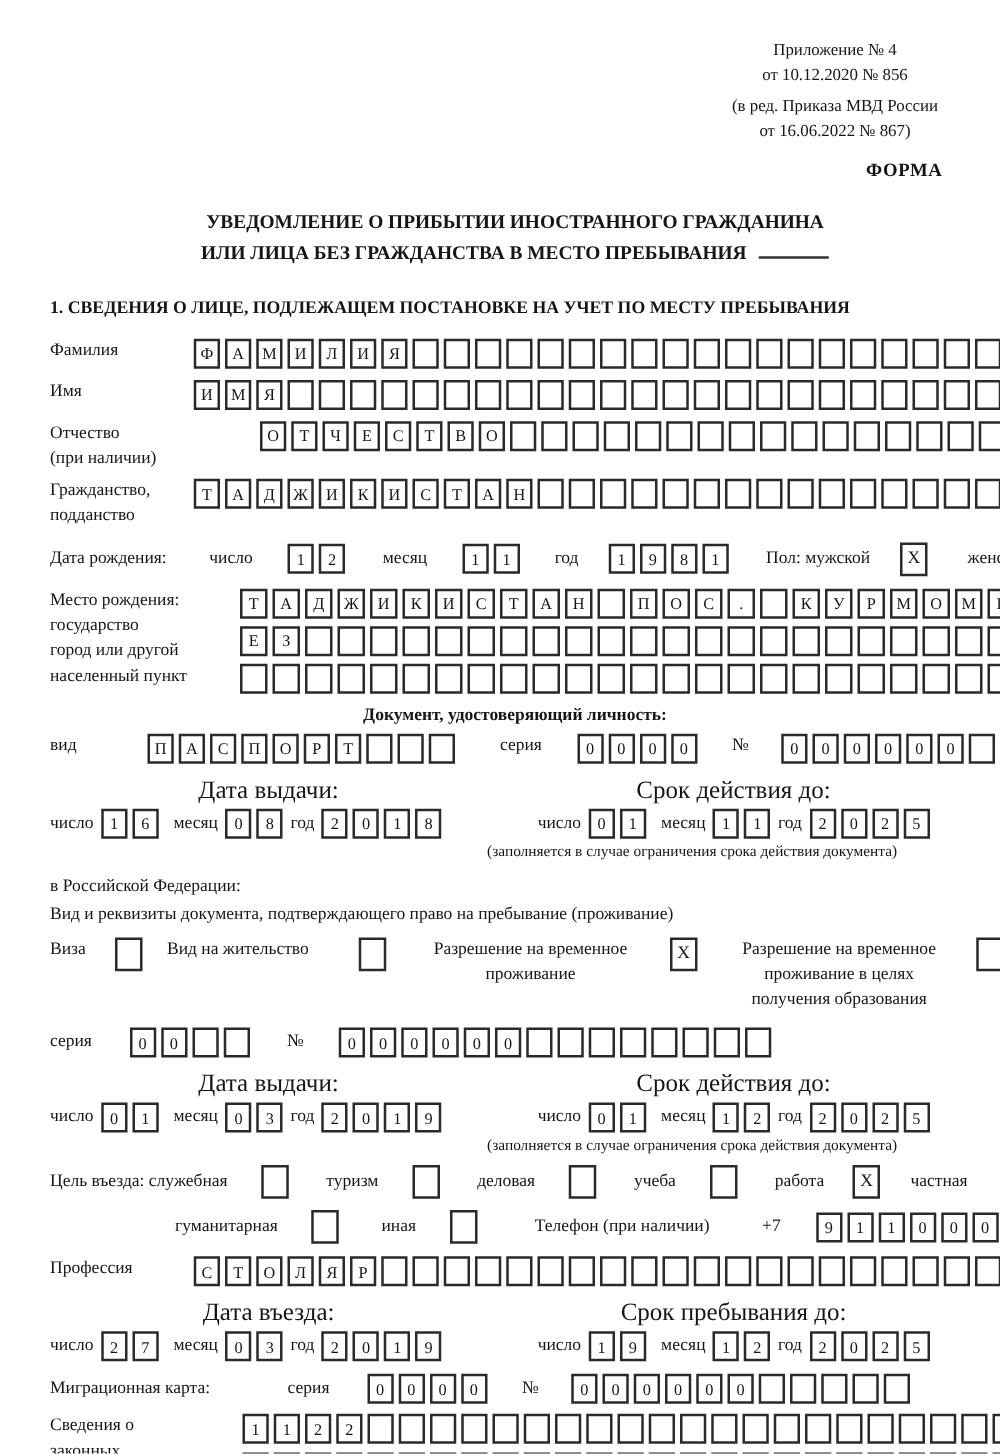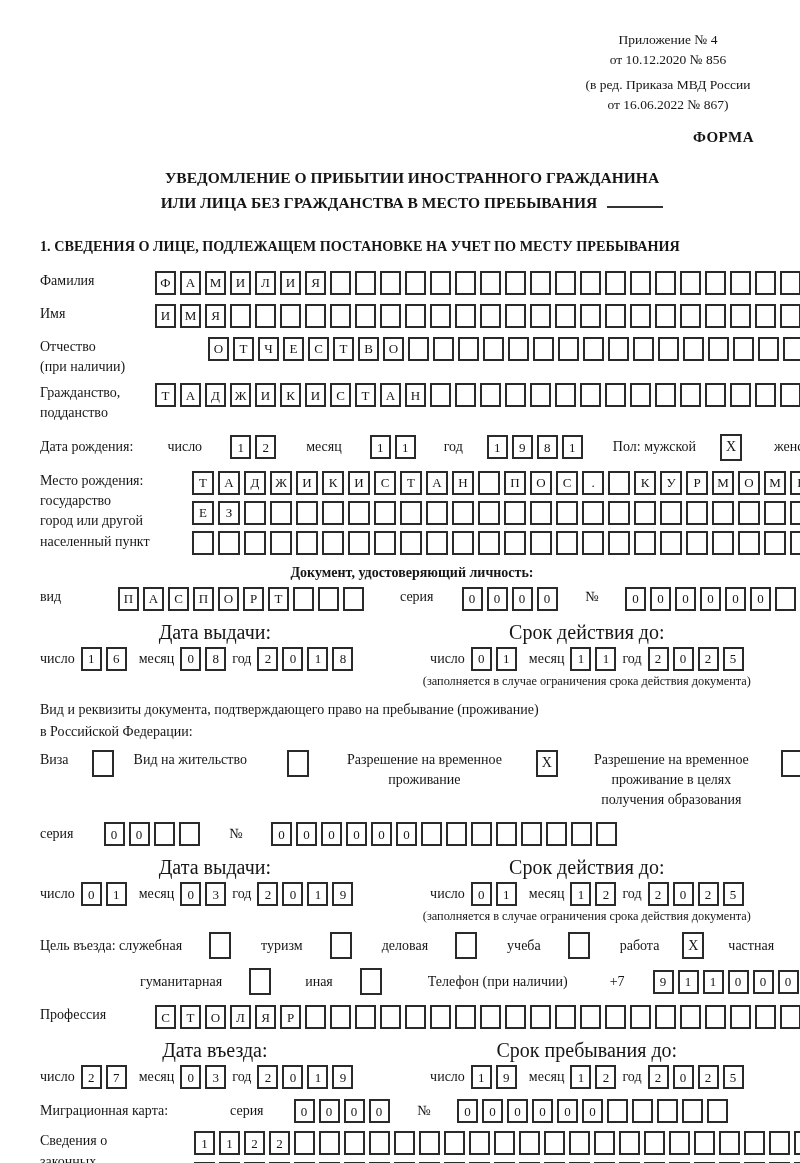--- a/index.html
+++ b/index.html
@@ -33,21 +33,21 @@
   .w148{width:148px;}
   .w120{width:120px;}
   .vstack{display:flex;flex-direction:column;gap:6px;}
   .center-bold{font-weight:bold;text-align:center;font-size:14px;margin-top:10px;}
   .dates{display:flex;margin-top:10px;}
   .dhalf{display:flex;flex-direction:column;}
   .dhalf.left{flex:0 0 47%;}
   .dhalf.right{flex:0 0 53%;}
   .dtitle{text-align:center;font-size:20px;}
   .dfields{display:flex;align-items:center;gap:6px;margin-top:3px;font-size:14px;}
-  .note{font-size:12.3px;text-align:center;margin-top:3px;}
+  .note{font-size:12.3px;text-align:left;margin-top:3px;}
   .para{font-size:14px;line-height:1.6;margin-top:10px;}
   .ctr{text-align:center;}
 </style>
 </head>
 <body>
 
 <div class="page">
 
   <div class="hdr">
     <div>Приложение № 4</div>
@@ -392,22 +392,22 @@
             <span class="cell">0</span>
             <span class="cell">2</span>
             <span class="cell">5</span>
           </span>
       </div>
       <div class="note">(заполняется в случае ограничения срока действия документа)</div>
     </div>
   </div>
 
   <div class="para">
+    <div>в Российской Федерации:</div>
     <div>Вид и реквизиты документа, подтверждающего право на пребывание (проживание)</div>
-    <div>в Российской Федерации:</div>
   </div>
 
   <div class="row" style="margin-top:6px;">
     <span class="lbl">Виза</span>
     <span class="cbx" style="margin-left:3px;"></span>
     <span class="lbl" style="margin-left:0;">Вид на жительство</span>
     <span class="cbx" style="margin-left:20px;"></span>
     <span class="lbl ctr" style="margin-left:18px;">
       <span>Разрешение на временное</span><br>
       <span>проживание</span>

